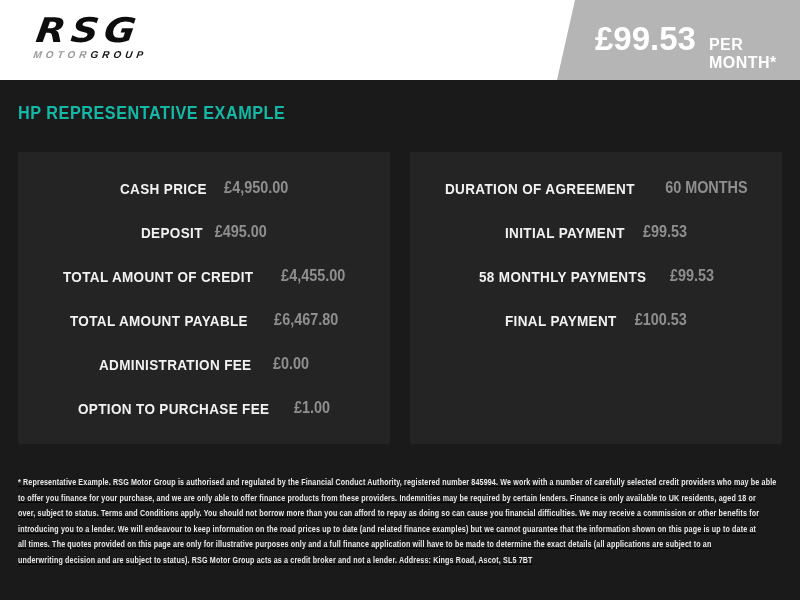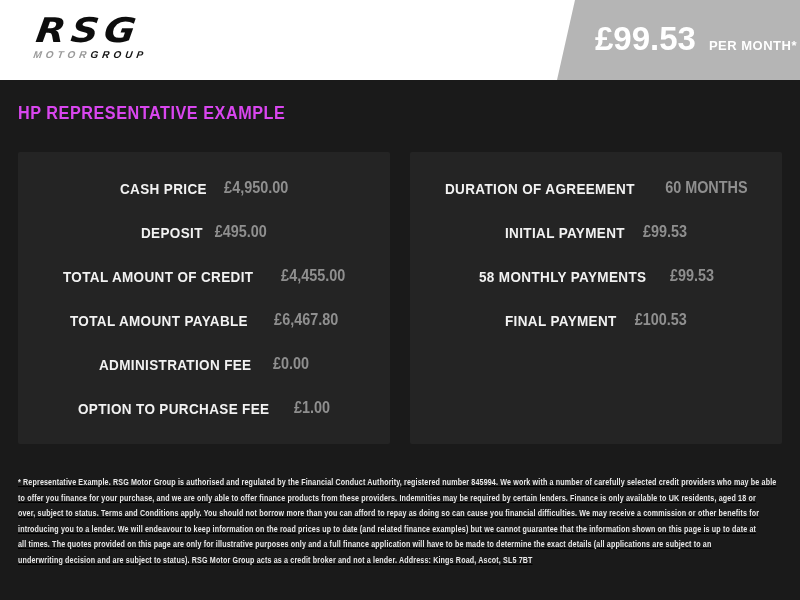--- a/index.html
+++ b/index.html
@@ -32,24 +32,24 @@
 
   .price-banner{
     position:absolute;top:0;right:0;left:557px;height:80px;
     background:#b5b5b5;
     clip-path:polygon(18px 0,100% 0,100% 100%,0 100%);
     display:flex;align-items:baseline;
     padding:22px 0 0 38px;box-sizing:border-box;
     color:#ffffff;
   }
   .amount{font-size:33px;font-weight:bold;line-height:1;}
-  .period{font-size:13px;font-weight:bold;margin-left:13px;letter-spacing:0.5px;}
+  .period{font-size:16px;font-weight:bold;margin-left:13px;letter-spacing:0.5px;}
 
   
-  .title{margin:0;padding:23px 18px 0;font-size:18px;line-height:21px;color:#d946ef;font-weight:bold;}
+  .title{margin:0;padding:23px 18px 0;font-size:18px;line-height:21px;color:#14b8a6;font-weight:bold;}
   .cond{display:inline-block;transform:scaleX(0.9);transform-origin:left center;letter-spacing:0.6px;white-space:nowrap;}
 
   
   .panels{display:flex;gap:20px;margin:28px 18px 0;}
   .panel{flex:1;background:#242424;padding:14px 27px;box-sizing:border-box;border-radius:2px;}
   .row{height:44px;display:flex;justify-content:center;align-items:center;}
   .lbl{
     font-size:15px;font-weight:bold;color:#f2f2f2;
     display:inline-block;white-space:nowrap;
     transform:scaleX(0.9);transform-origin:left center;letter-spacing:0.4px;

